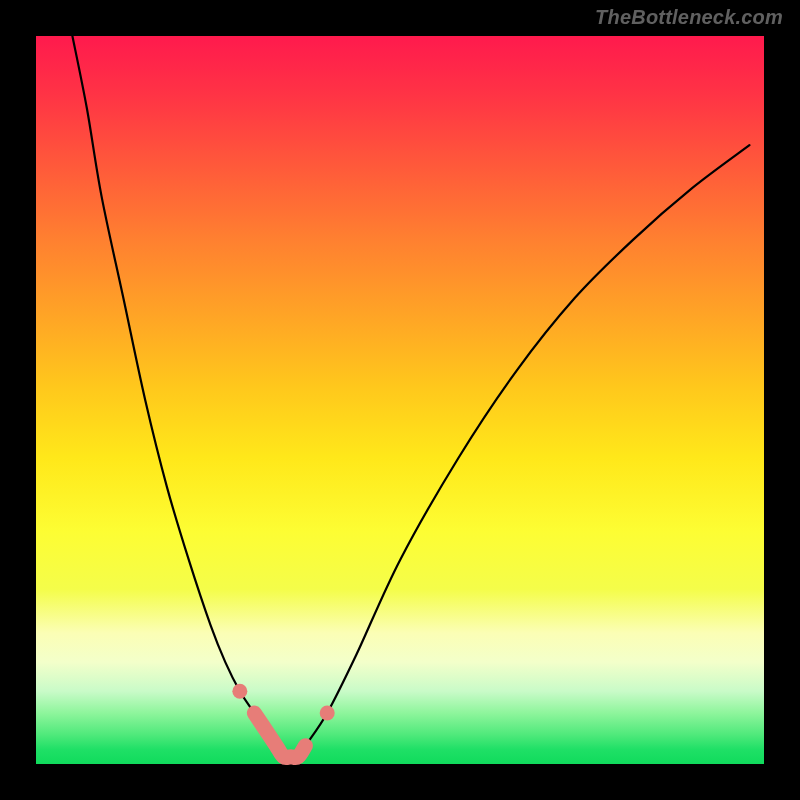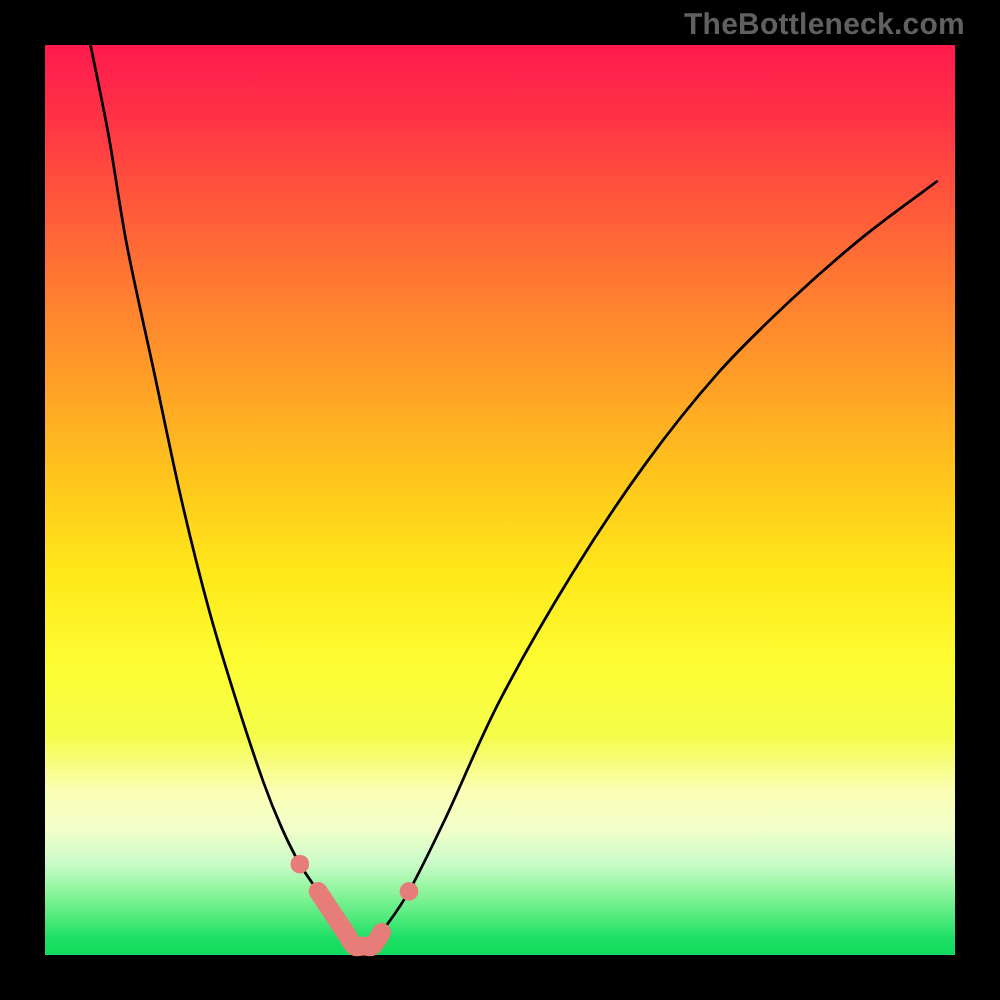--- a/index.html
+++ b/index.html
@@ -42,25 +42,26 @@
       #c9fbc8 90%,
       #8ef59c 93%,
       #4fe97b 96%,
       #1fe066 98%,
       #10db5c 100%
     );
   }
   .watermark {
     position: absolute;
     top: 6px;
-    right: 28px;
-    font-size: 24px;
+    right: 17px;
+    font-size: 20px;
     font-weight: 600;
     color: #606060;
     letter-spacing: 0.2px;
+    font-style: italic;
   }
   svg.curve {
     position: absolute;
     top: 0;
     left: 0;
     width: 728px;
     height: 728px;
     overflow: visible;
   }
 </style>

